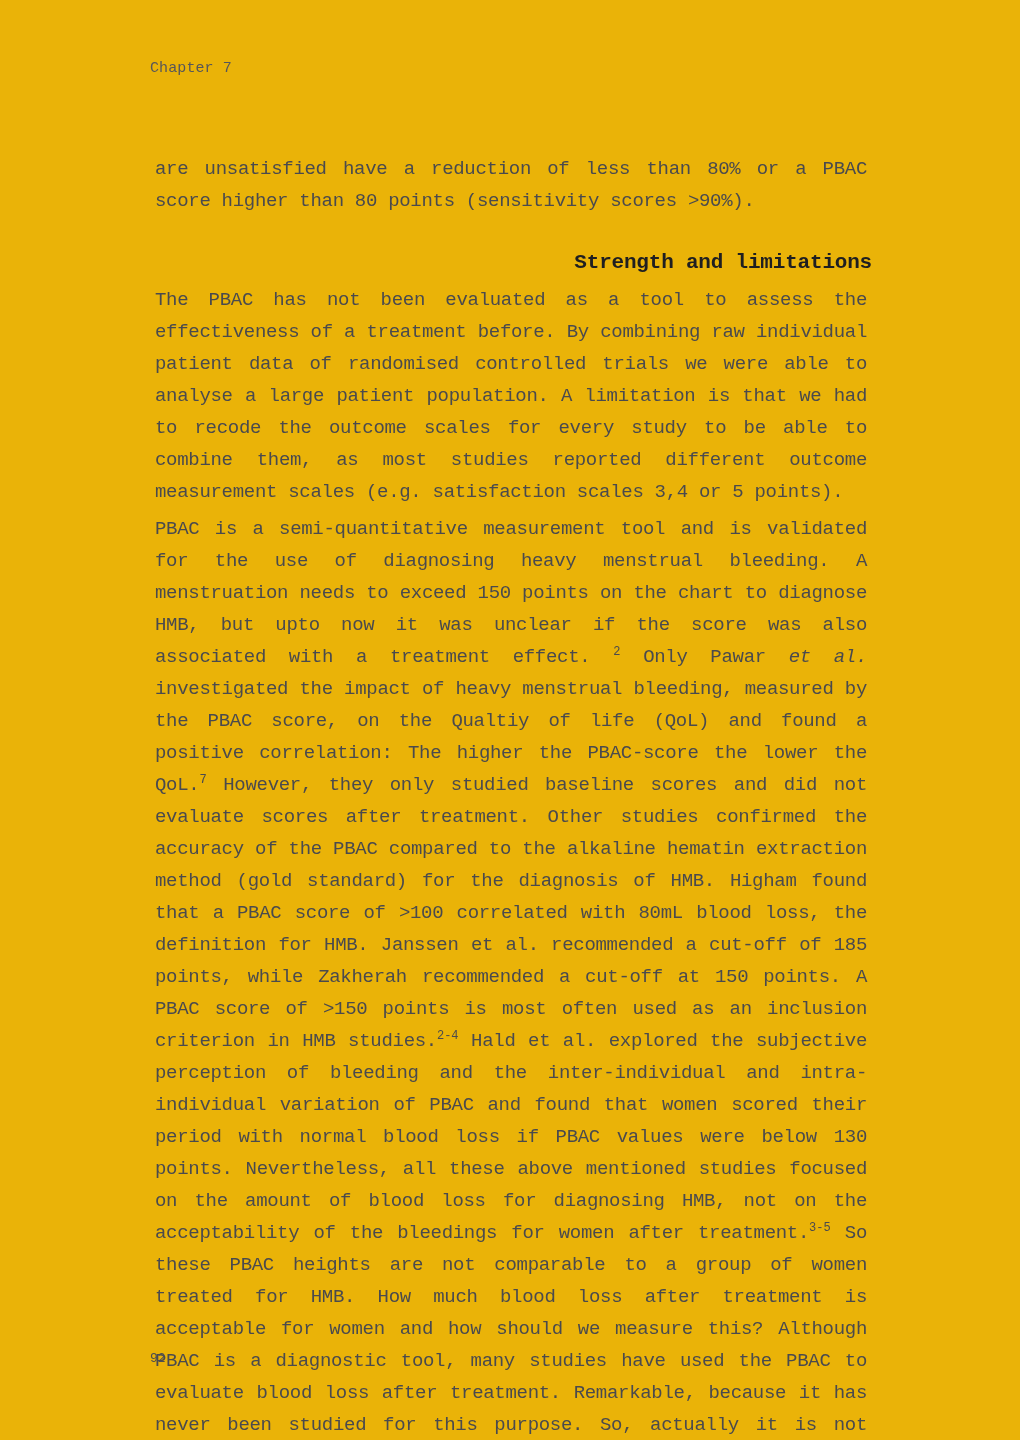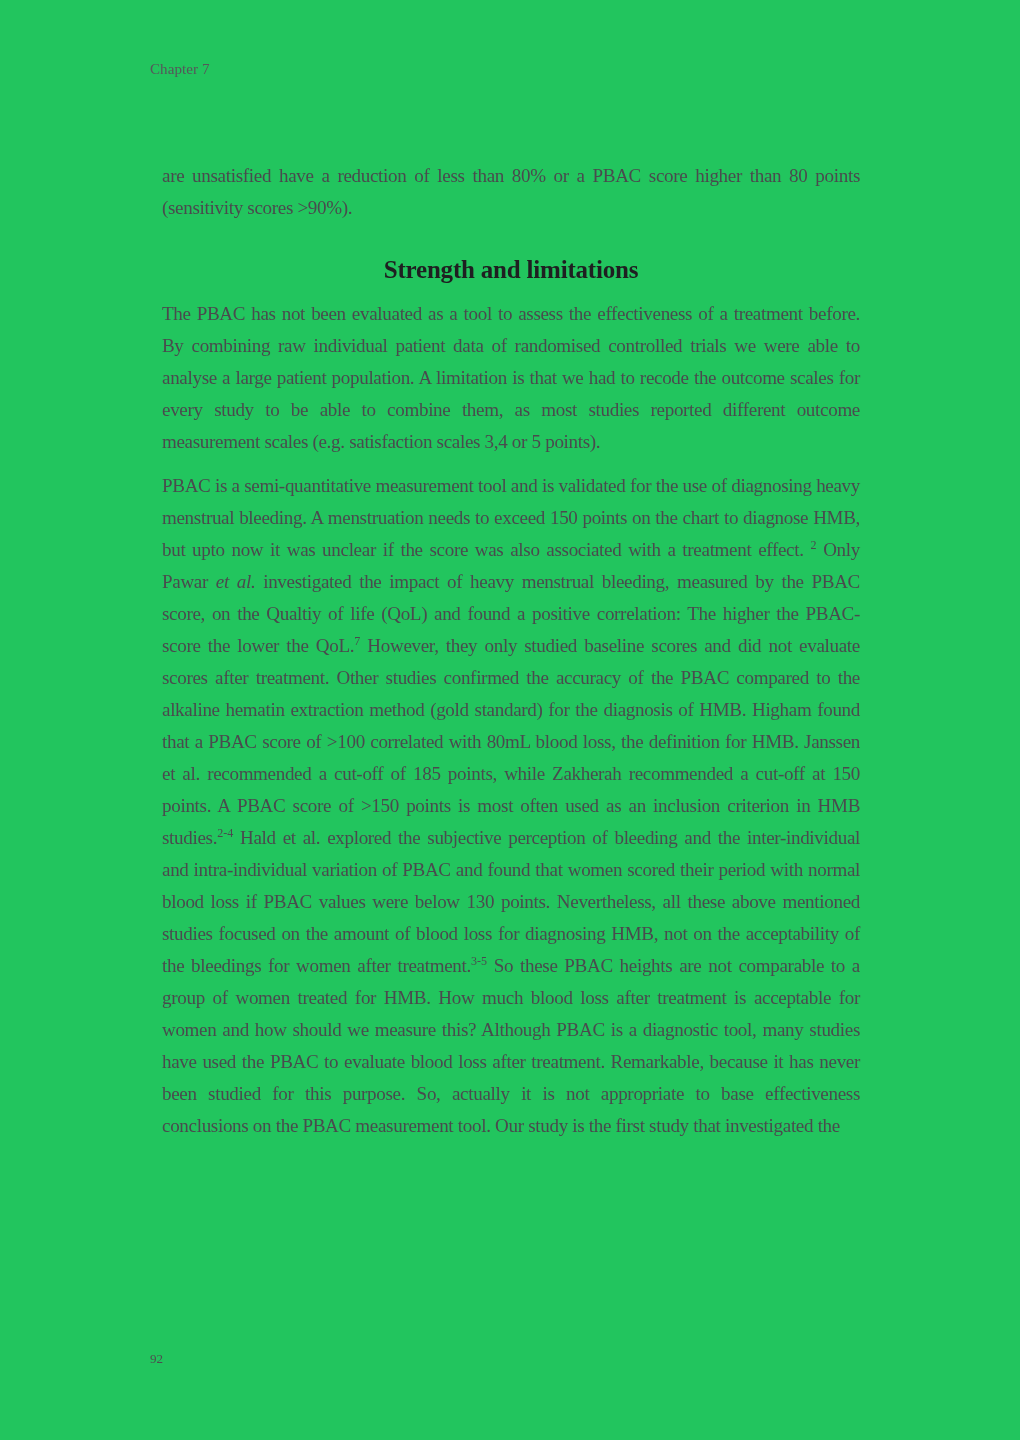--- a/index.html
+++ b/index.html
@@ -4,22 +4,22 @@
 <style>
   html, body {
     margin: 0;
     padding: 0;
     background: #ffffff;
   }
   .page {
     position: relative;
     width: 1020px;
     height: 1440px;
-    background: #22c55e;
-    font-family: Liberation Serif, serif;
+    background: #eab308;
+    font-family: Liberation Mono, monospace;
     overflow: hidden;
   }
   .running-header {
     position: absolute;
     top: 58px;
     left: 150px;
     font-size: 15px;
     line-height: 22px;
     color: #56565a;
     letter-spacing: 0.1px;
@@ -29,31 +29,31 @@
     top: 148px;
     left: 150px;
     width: 722px;
     color: #4a4a4e;
     font-size: 19px;
     line-height: 32px;
     letter-spacing: -0.3px;
     text-align: justify;
   }
   .body-par {
-    margin: 12px;
+    margin: 5px;
     padding: 0;
   }
   .section-heading {
     margin: 30px 0 0 0;
     padding: 0;
-    font-size: 25px;
+    font-size: 21px;
     line-height: 32px;
     font-weight: 700;
     color: #1f1f21;
-    text-align: center;
+    text-align: right;
     letter-spacing: -0.2px;
   }
   .content sup {
     font-size: 12px;
     line-height: 0;
     vertical-align: super;
     letter-spacing: 0;
   }
   .page-number {
     position: absolute;

